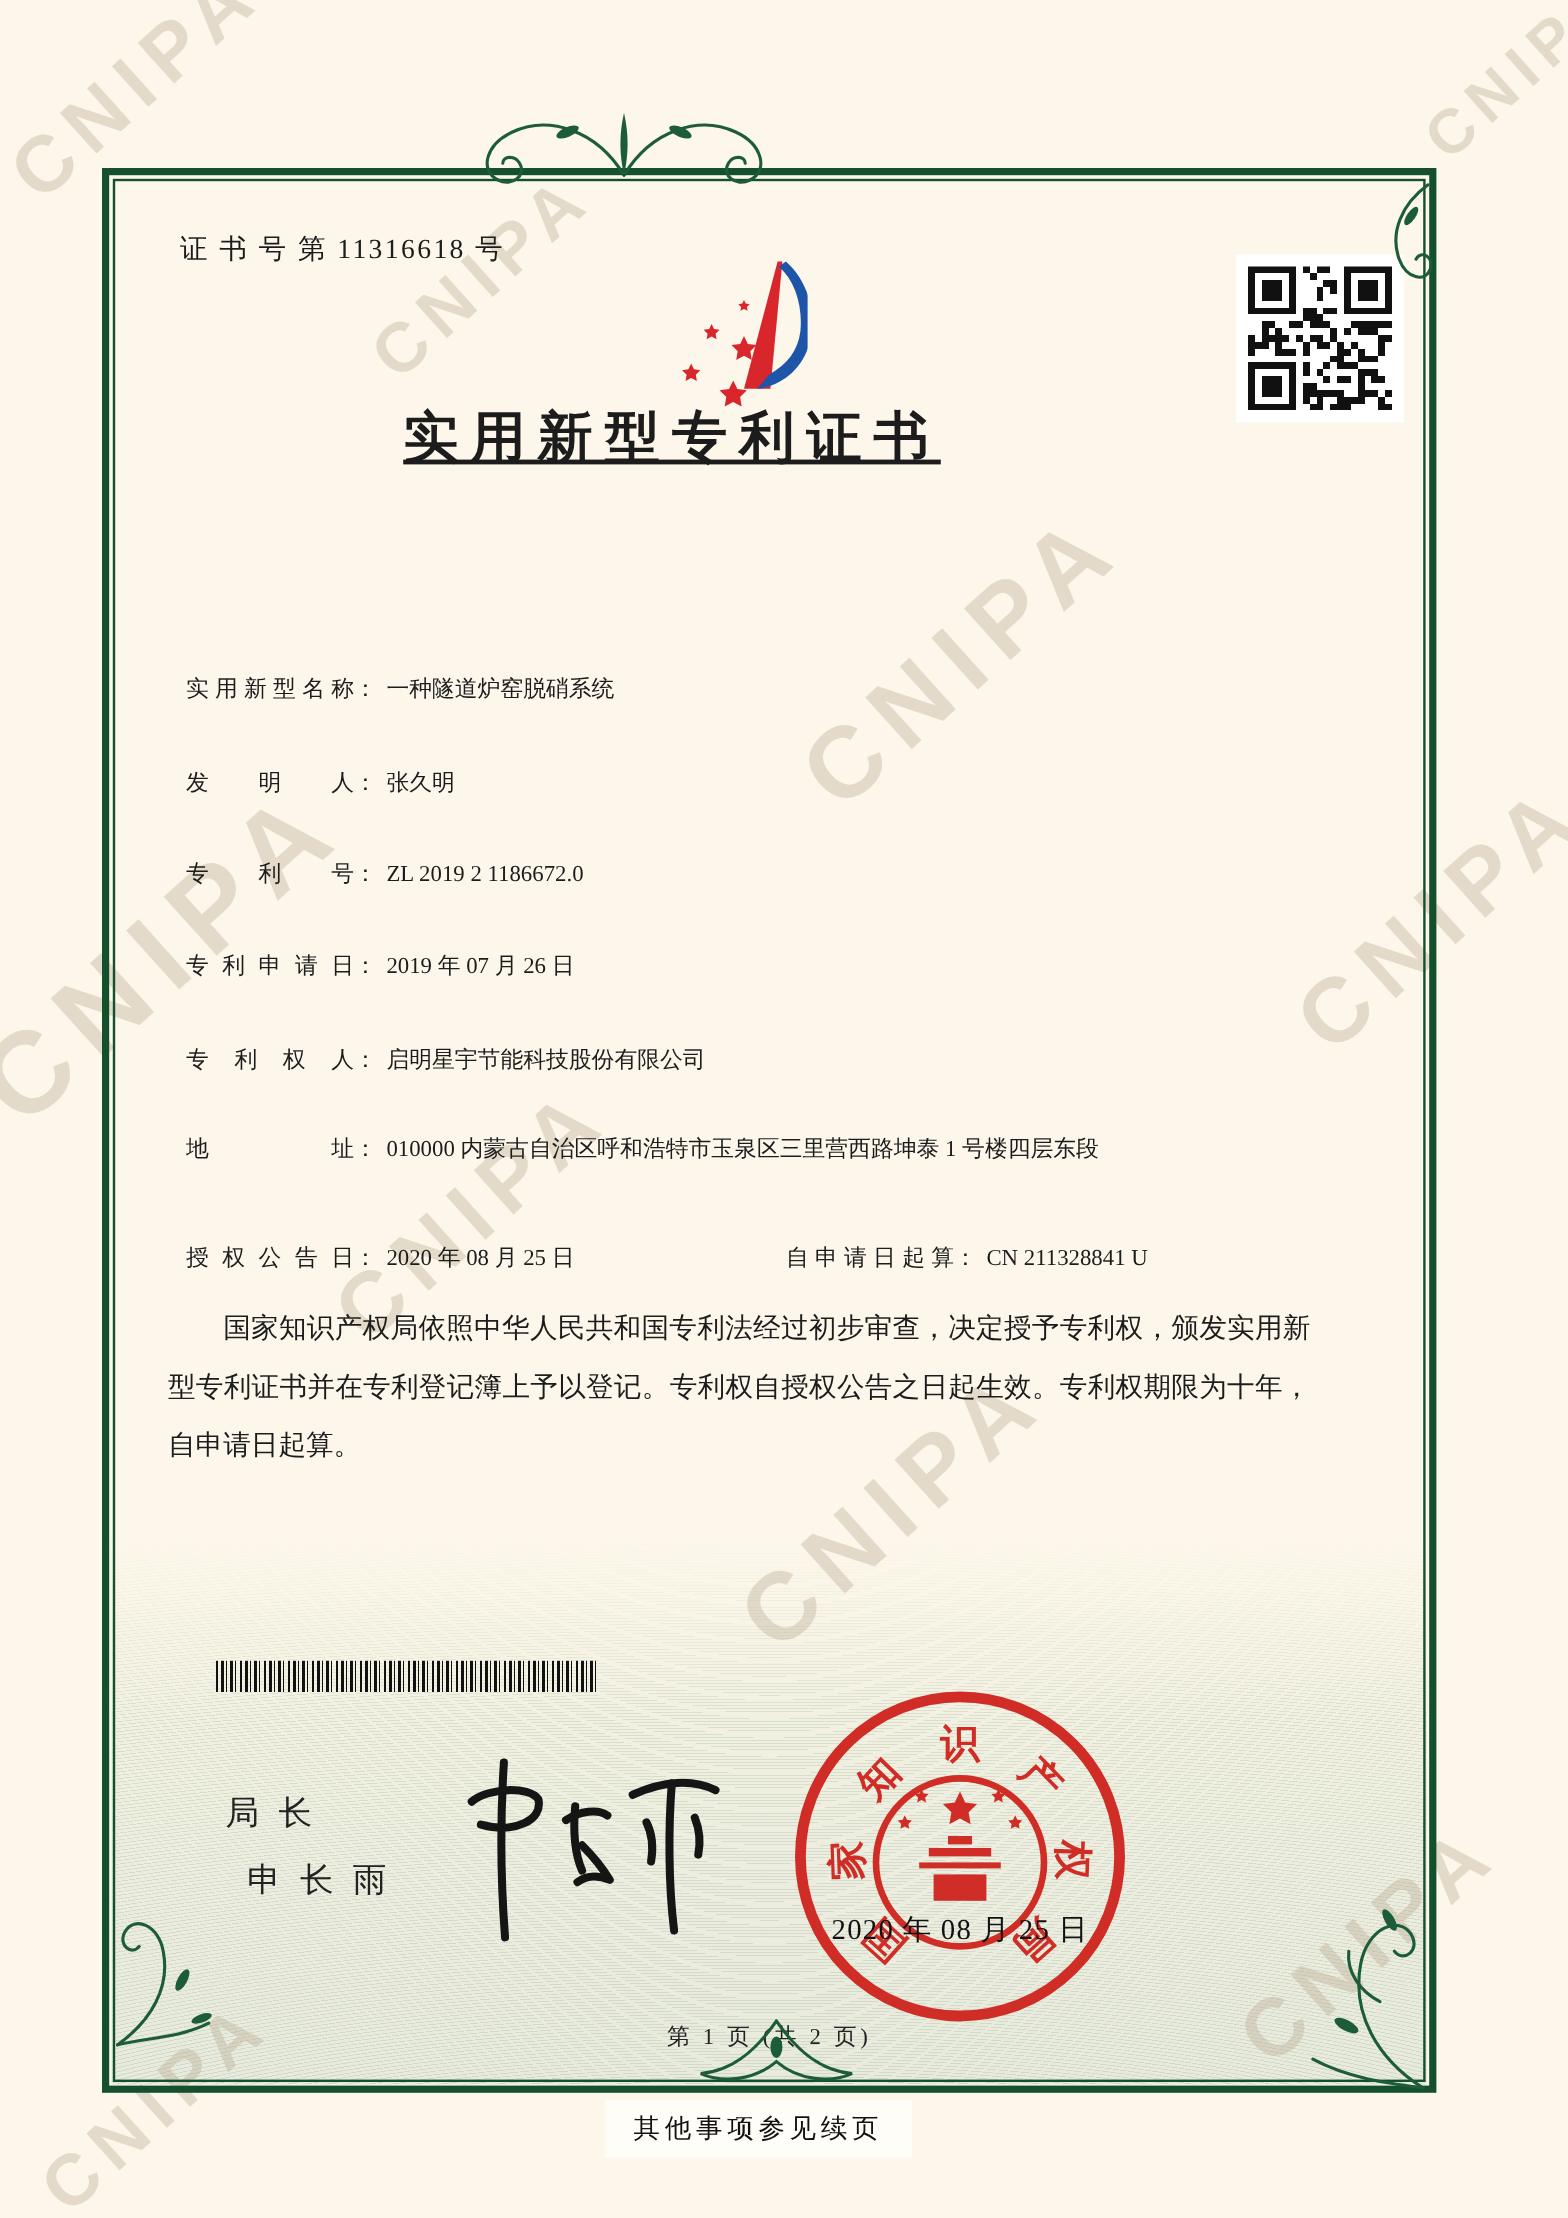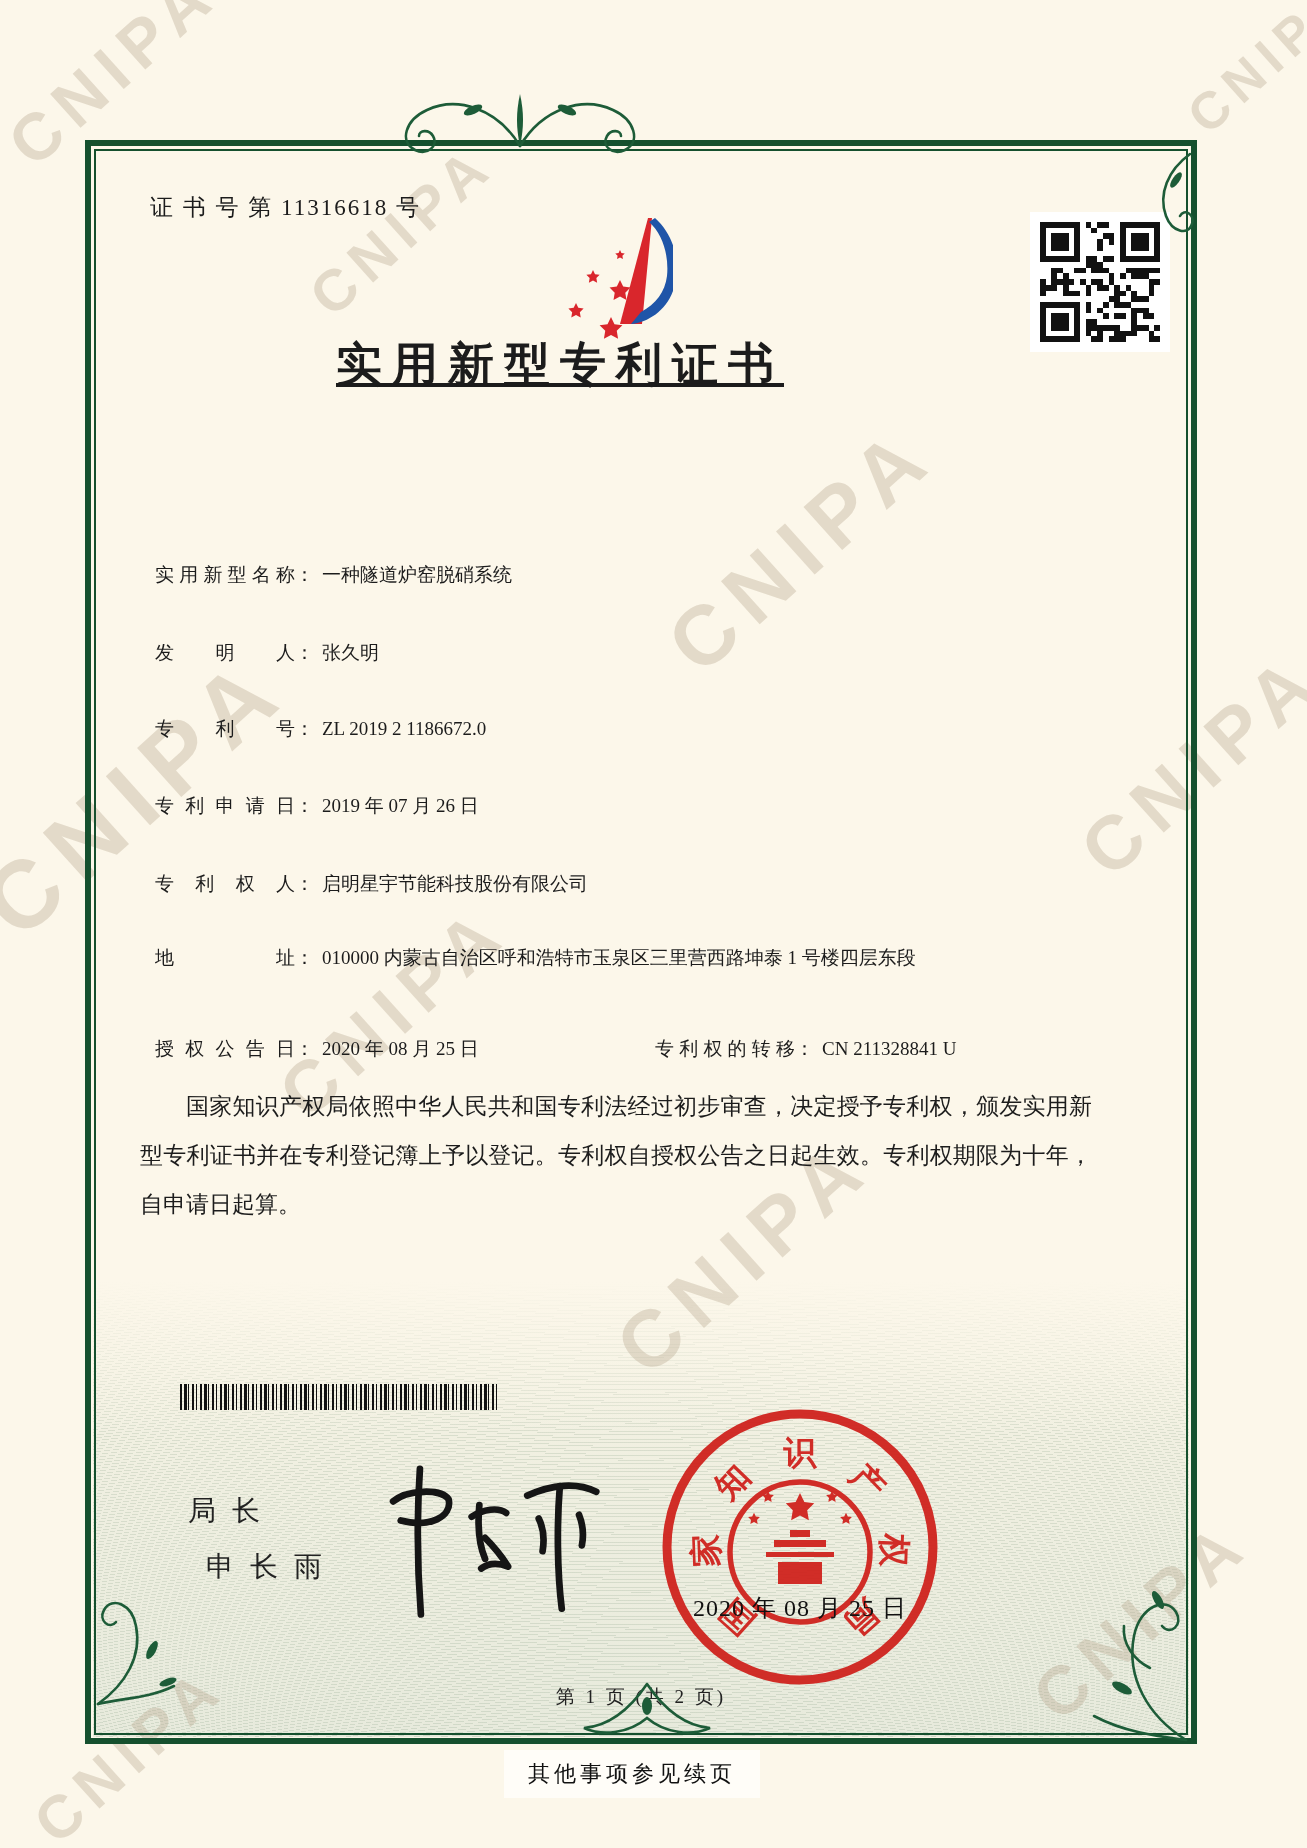--- a/index.html
+++ b/index.html
@@ -321,21 +321,21 @@
 </div>
 <div class="field-row" style="top:861px">
   <span class="flabel">专利权人</span><span>：</span><span class="fvalue">启明星宇节能科技股份有限公司</span>
 </div>
 <div class="field-row" style="top:936px;line-height:44px;">
   <span class="flabel">地址</span><span>：</span><span class="fvalue wrap">010000 内蒙古自治区呼和浩特市玉泉区三里营西路坤泰 1 号楼四层东段</span>
 </div>
 <div class="field-row" style="top:1026px">
   <span class="flabel">授权公告日</span><span>：</span><span class="fvalue">2020 年 08 月 25 日</span>
   <span class="pair2">
-    <span class="flabel">专利权的转移</span><span>：</span><span class="fvalue">CN 211328841 U</span>
+    <span class="flabel">自申请日起算</span><span>：</span><span class="fvalue">CN 211328841 U</span>
   </span>
 </div>
 
 <div class="bodytext">
   <p>国家知识产权局依照中华人民共和国专利法经过初步审查，决定授予专利权，颁发实用新型专利证书并在专利登记簿上予以登记。专利权自授权公告之日起生效。专利权期限为十年，自申请日起算。</p>
 </div>
 
 <div class="barcode"></div>
 
 <div class="director" style="top:1492px;text-align:center;">局长</div>

